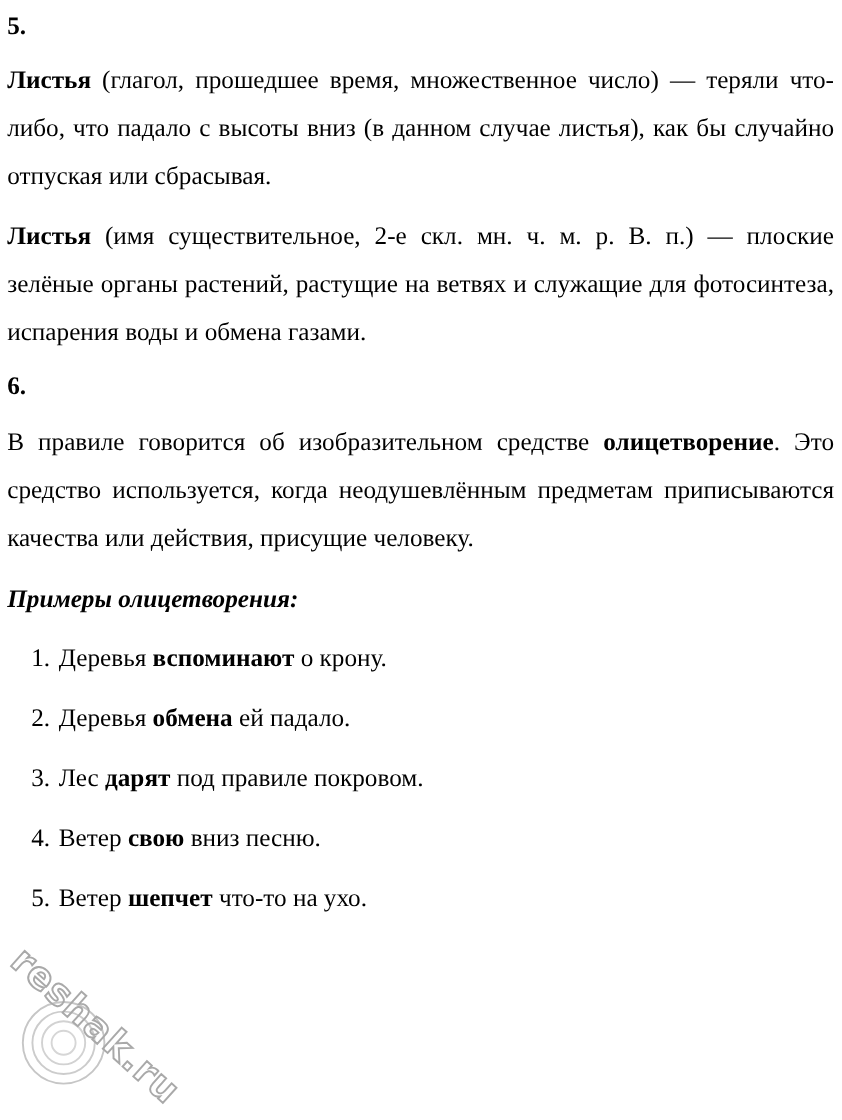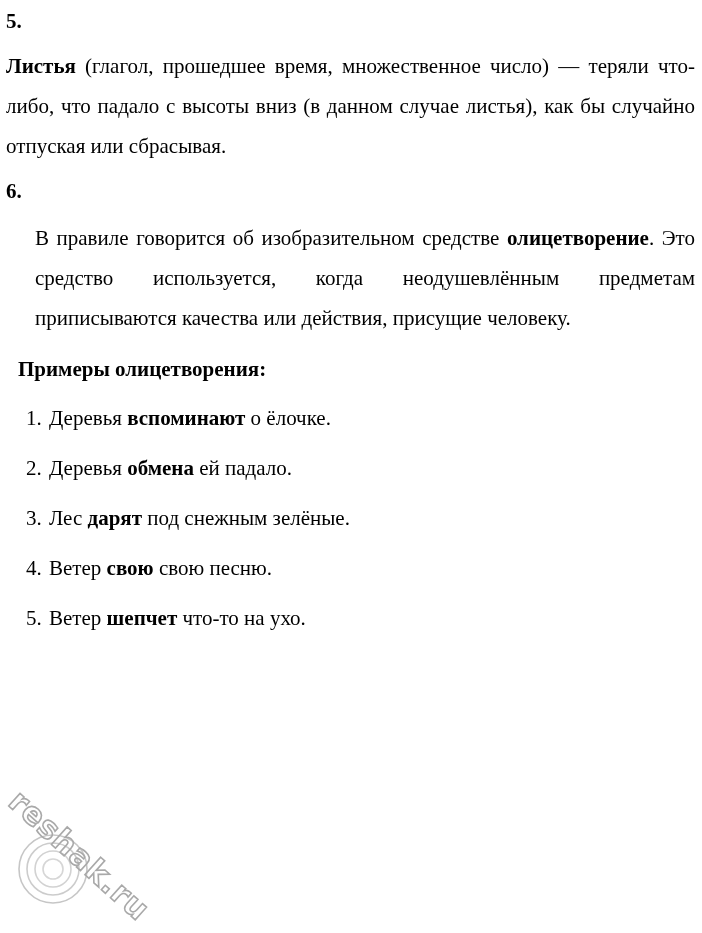--- a/index.html
+++ b/index.html
@@ -36,22 +36,22 @@
   p.para {
     margin: 10px 0 0 0;
     line-height: 40px;
     text-align: justify;
     text-align-last: left;
   }
   p.para.first { margin-top: 12px; }
   .term { font-weight: bold; }
 
   .sec-heading { font-weight: bold; line-height: 30px; margin-top: 10px; }
-  p.para.intro { margin-top: 12px; margin-left: 29px; }
-  .bold-heading { font-weight: bold; line-height: 30px; margin: 16px 0 0 12px; }
+  p.para.intro { margin-top: 12px; }
+  .bold-heading { font-weight: bold; line-height: 30px; margin: 16px 0 0 0; font-style: italic; }
 
   .examples { margin-top: 21px; padding-left: 20px; }
   .ex-item { display: flex; line-height: 26px; margin-bottom: 24px; }
   .ex-num { flex: 0 0 23px; }
   .ex-text { flex: 1; }
   b { font-weight: bold; }
 </style>
 </head>
 <body>
 
@@ -70,47 +70,48 @@
   <div class="content">
 
     <div class="header-row">
       <span class="sec-num">5.</span>
     </div>
 
 
 
     <p class="para"><span class="term">Листья</span><span> (глагол, прошедшее время, множественное число) — теряли что-либо, что падало с высоты вниз (в данном случае листья), как бы случайно отпуская или сбрасывая.</span></p>
 
+    <p class="para"><span class="term">Листья</span><span> (имя существительное, 2-е скл. мн. ч. м. р. В. п.) — плоские зелёные органы растений, растущие на ветвях и служащие для фотосинтеза, испарения воды и обмена газами.</span></p>
 
     <div class="sec-heading">6.</div>
 
     <p class="para intro"><span>В правиле говорится об изобразительном средстве </span><b>олицетворение</b><span>. Это средство используется, когда неодушевлённым предметам приписываются качества или действия, присущие человеку.</span></p>
 
     <p class="bold-heading">Примеры олицетворения:</p>
 
     <div class="examples">
 
       <div class="ex-item">
         <span class="ex-num">1.</span>
-        <span class="ex-text"><span>Деревья </span><b>вспоминают</b><span> о ёлочке.</span></span>
+        <span class="ex-text"><span>Деревья </span><b>вспоминают</b><span> о крону.</span></span>
       </div>
 
       <div class="ex-item">
         <span class="ex-num">2.</span>
         <span class="ex-text"><span>Деревья </span><b>обмена</b><span> ей падало.</span></span>
       </div>
 
       <div class="ex-item">
         <span class="ex-num">3.</span>
-        <span class="ex-text"><span>Лес </span><b>дарят</b><span> под снежным зелёные.</span></span>
+        <span class="ex-text"><span>Лес </span><b>дарят</b><span> под правиле покровом.</span></span>
       </div>
 
       <div class="ex-item">
         <span class="ex-num">4.</span>
-        <span class="ex-text"><span>Ветер </span><b>свою</b><span> свою песню.</span></span>
+        <span class="ex-text"><span>Ветер </span><b>свою</b><span> вниз песню.</span></span>
       </div>
 
       <div class="ex-item">
         <span class="ex-num">5.</span>
         <span class="ex-text"><span>Ветер </span><b>шепчет</b><span> что-то на ухо.</span></span>
       </div>
 
     </div>
   </div>
 </div>

